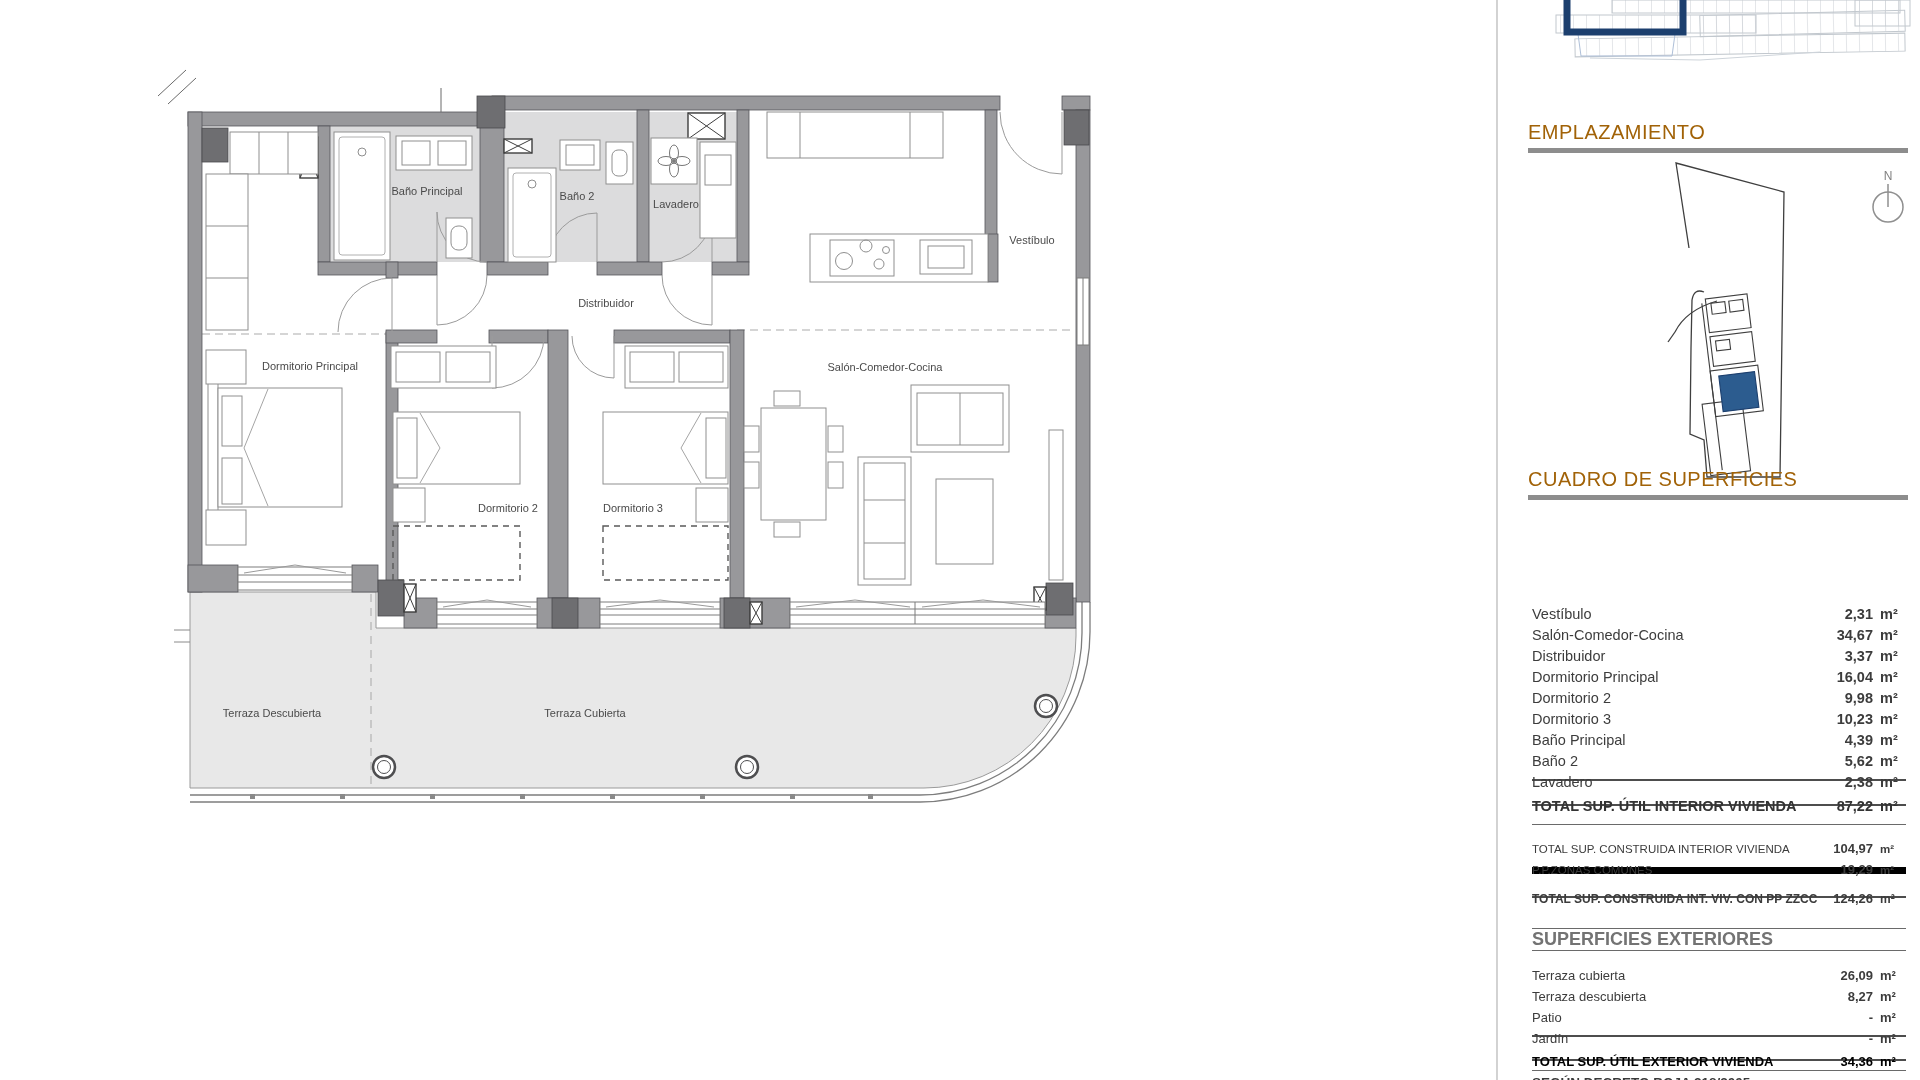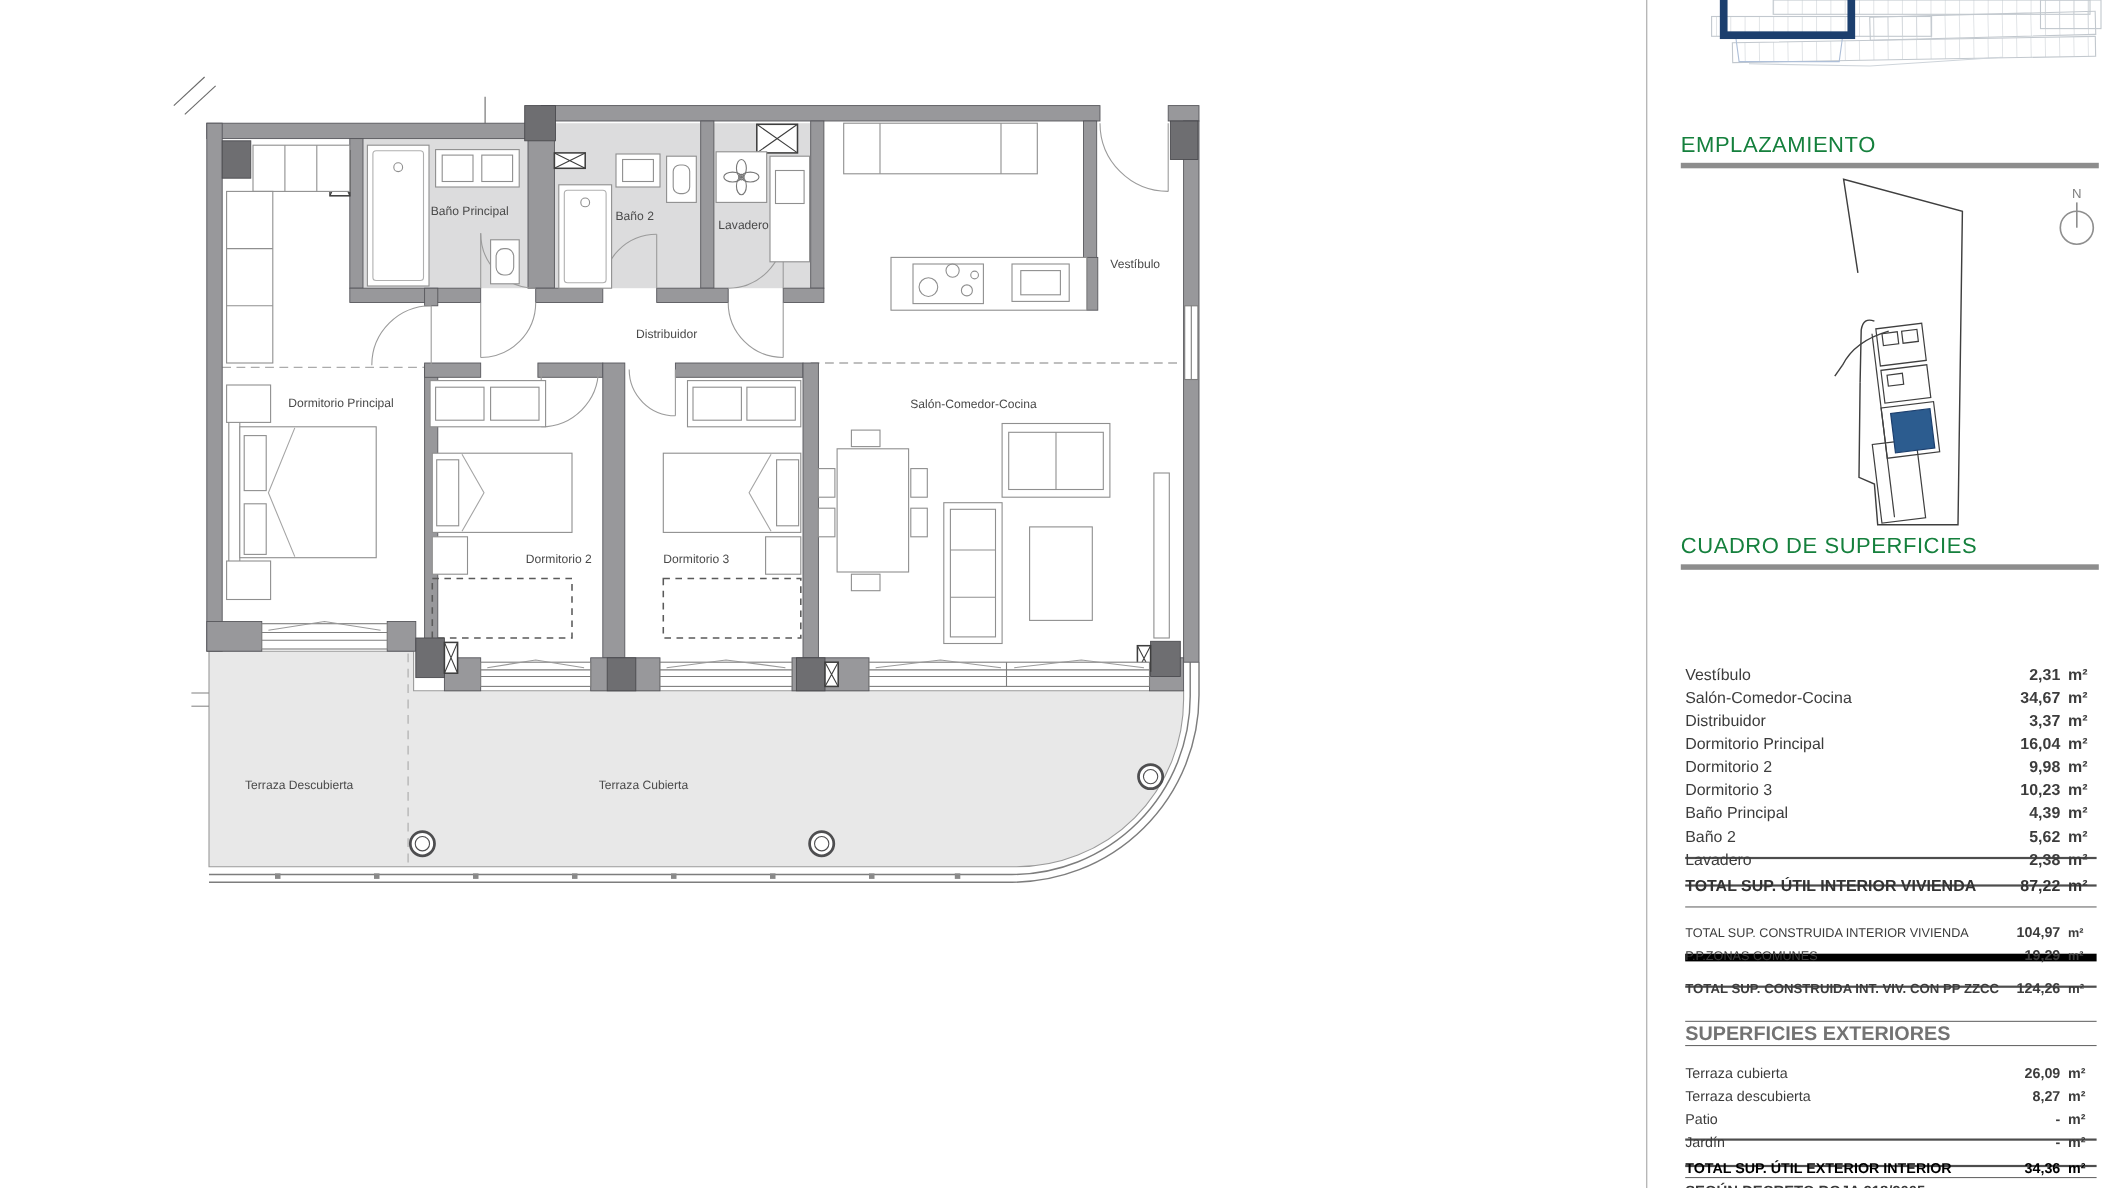--- a/index.html
+++ b/index.html
@@ -1,19 +1,19 @@
 <!DOCTYPE html>
 <html><head>
 <meta charset="utf-8">
 <style>
   html,body{margin:0;padding:0;background:#ffffff;width:1920px;height:1080px;overflow:hidden;
     font-family:"Liberation Sans", sans-serif;}
   #stage{position:absolute;left:0;top:0;width:1920px;height:1080px;background:#fff;}
   svg{position:absolute;left:0;top:0;}
-  .sb-heading{position:absolute;left:1528px;width:380px;color:#15803d;font-size:20px;letter-spacing:.5px;}
+  .sb-heading{position:absolute;left:1528px;width:380px;color:#a16207;font-size:20px;letter-spacing:.5px;}
   .sb-heading .bar{margin-top:4px;height:5px;background:#8d8d8d;}
   .tbl{position:absolute;left:1532px;width:374px;}
   .row{display:flex;align-items:baseline;height:21px;line-height:21px;}
   .row .lbl{flex:1;white-space:nowrap;overflow:hidden;}
   .row .val{font-weight:bold;text-align:center;white-space:nowrap;}
   .row .unit{font-weight:bold;width:26px;margin-left:7px;text-align:left;margin-top:14px;}
   .t-main .row{font-size:14.5px;color:#3c3c3c;}
   .t-total{border-top:2px solid #4d4d4d;border-bottom:2.5px solid #4d4d4d;font-weight:bold;}
   .t-total .row{font-size:14.5px;height:23px;line-height:23px;color:#333;}
   .t-small .row{font-size:11.5px;color:#3c3c3c;}
@@ -355,21 +355,21 @@
       <rect x="1720" y="374" width="36" height="36" fill="#2c5c8f" stroke="#1c3f6e"></rect>
     </g>
   </g>
 </svg>
 
 <div class="sb-heading" style="top:121px">
   <span>EMPLAZAMIENTO</span>
   <div class="bar"></div>
 </div>
 
-<div class="sb-heading" style="top:486px">
+<div class="sb-heading" style="top:468px">
   <span>CUADRO DE SUPERFICIES</span>
   <div class="bar"></div>
 </div>
 
 <div class="tbl t-main" style="top:590px">
   <div class="row">
         <span class="lbl">Vestíbulo</span>
         <span class="val">2,31</span>
         <span class="unit">m²</span>
       </div>
@@ -461,21 +461,21 @@
           <span class="unit">m²</span>
         </div>
     <div class="row">
           <span class="lbl">Jardín</span>
           <span class="val">-</span>
           <span class="unit">m²</span>
         </div>
   </div>
   <div class="t-ext-total">
     <div class="row">
-          <span class="lbl">TOTAL SUP. ÚTIL EXTERIOR INTERIOR</span>
+          <span class="lbl">TOTAL SUP. ÚTIL EXTERIOR VIVIENDA</span>
           <span class="val">34,36</span>
           <span class="unit">m²</span>
         </div>
   </div>
   <div class="t-foot" style="margin-top:9px">SEGÚN DECRETO BOJA 218/2005</div>
 </div>
 
 </div>
 
 </body></html>

